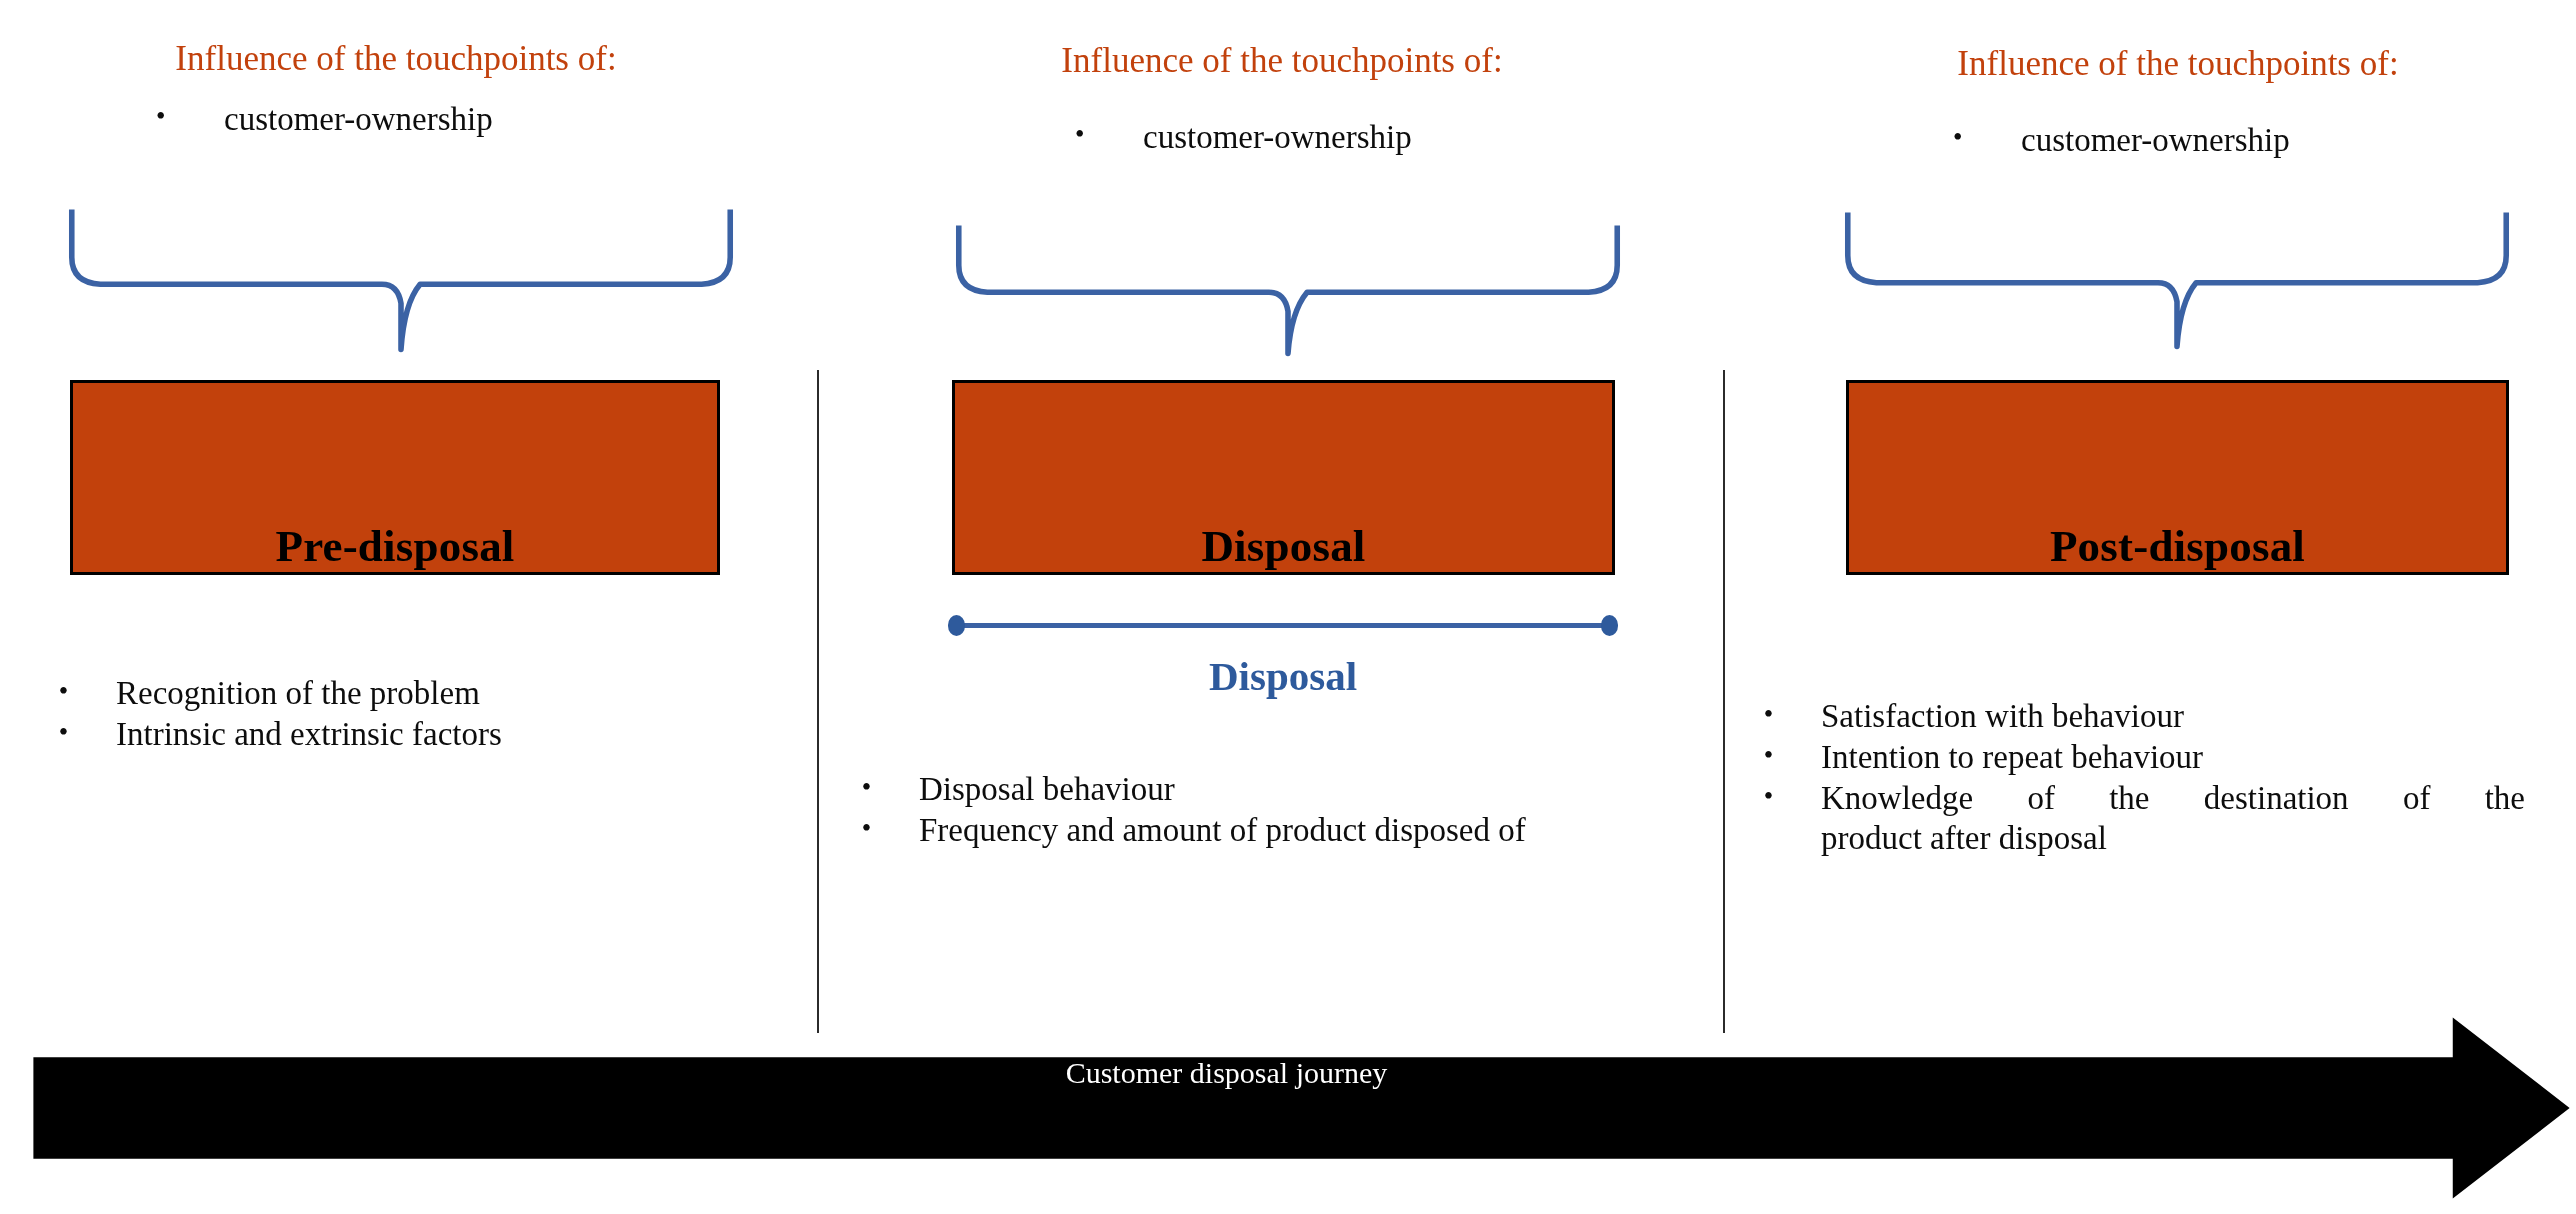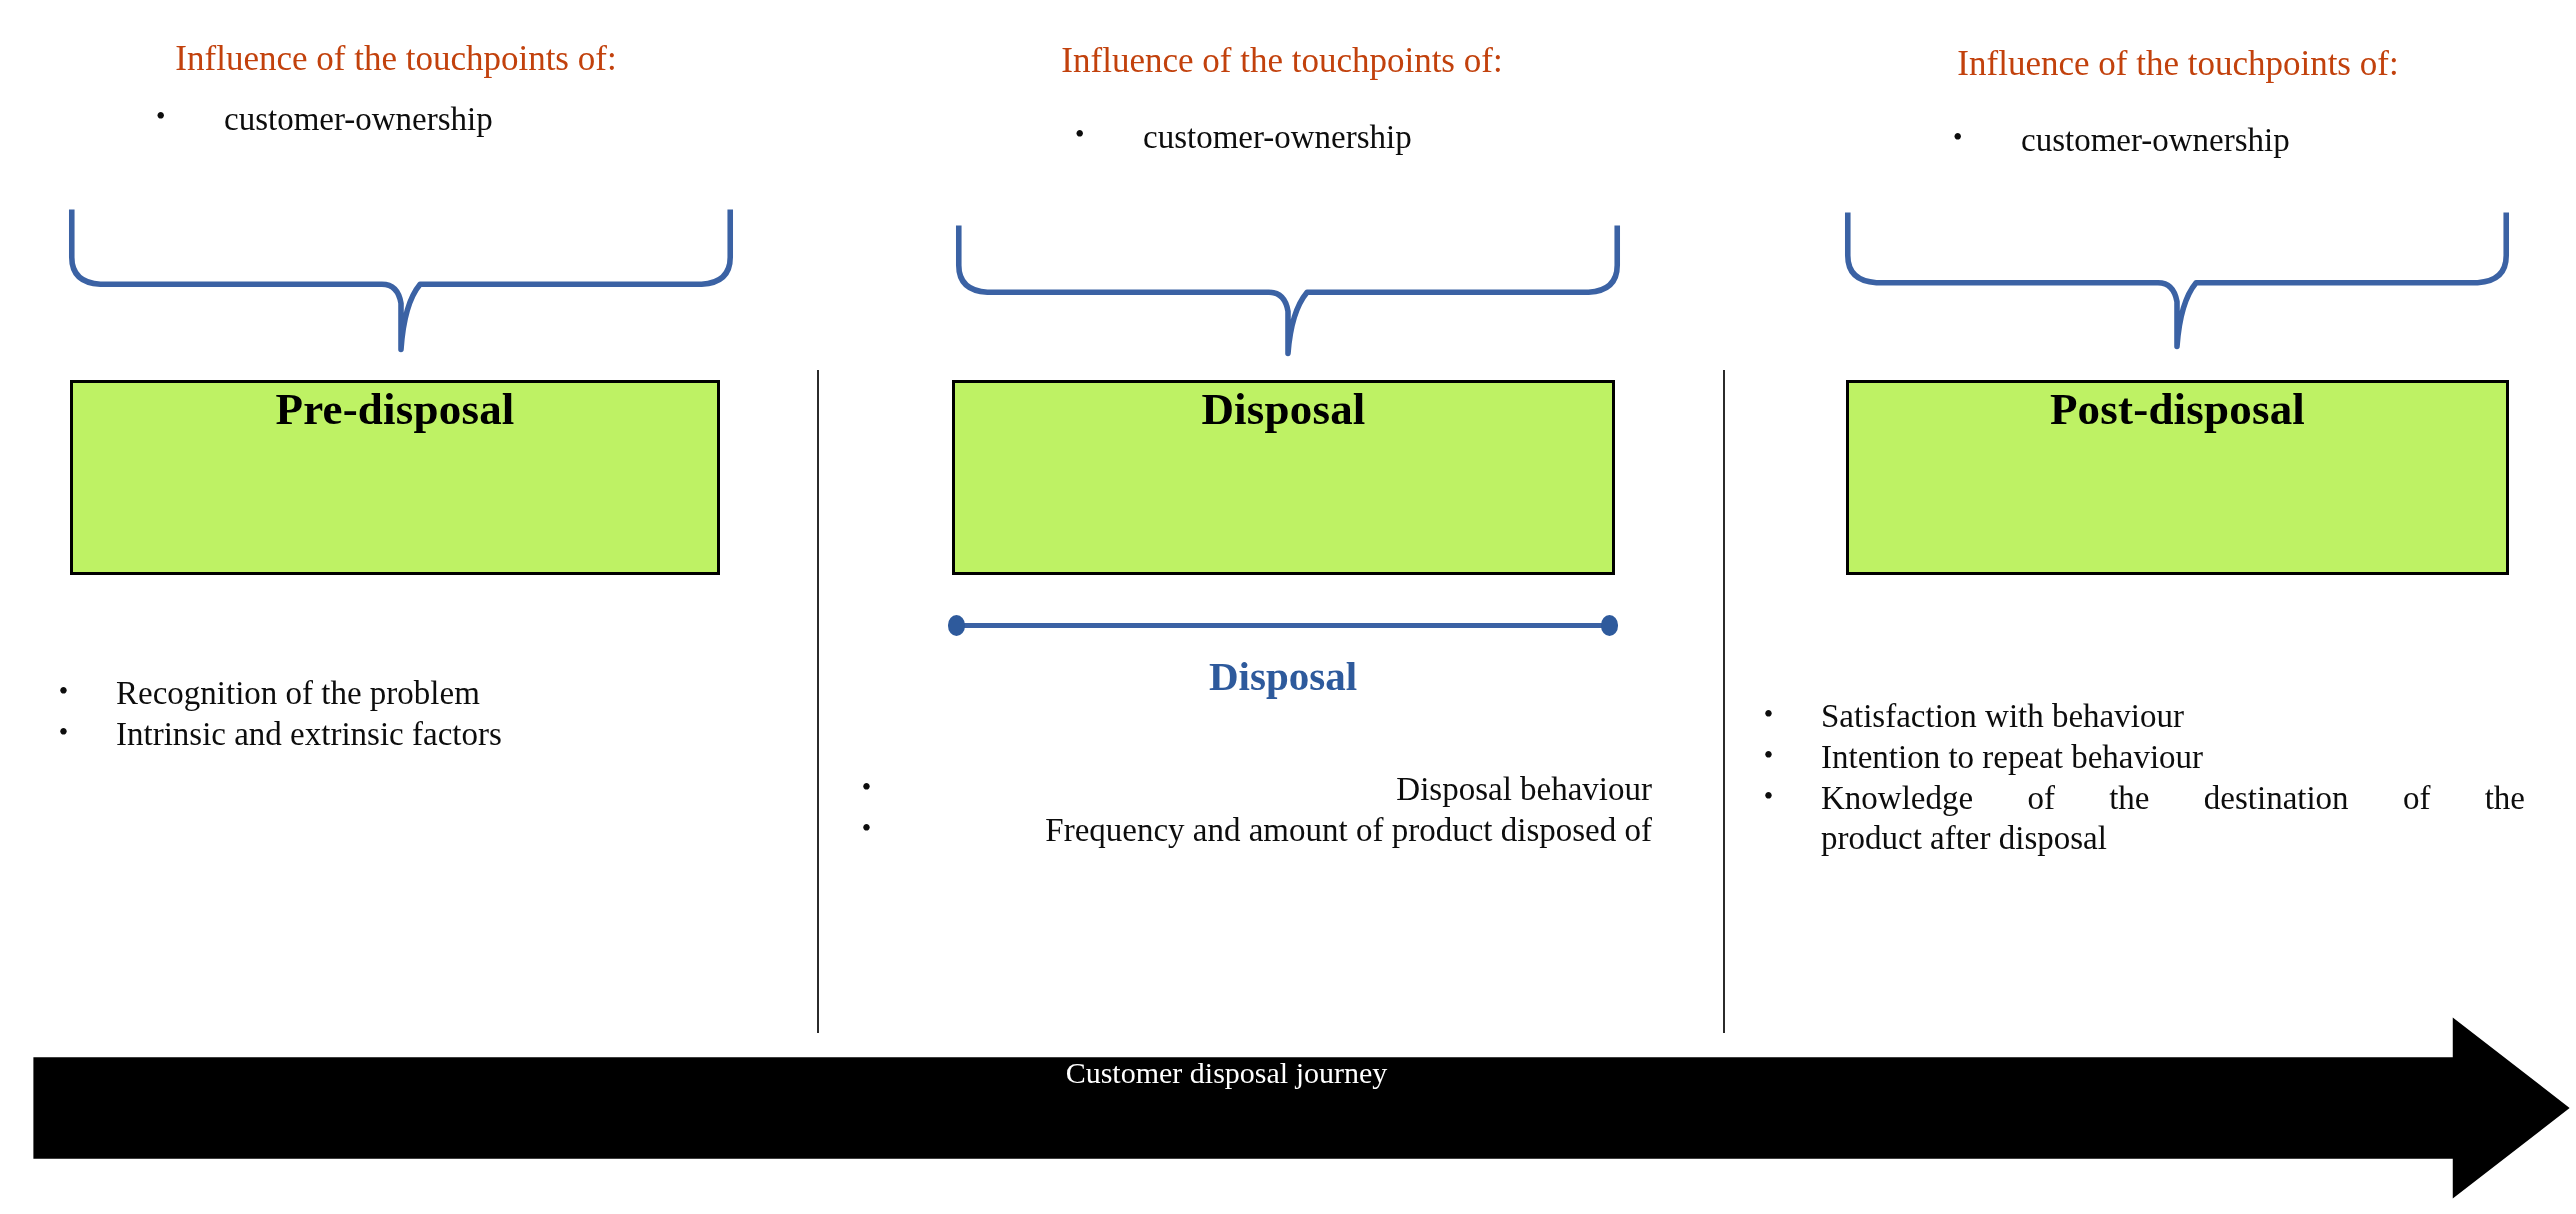--- a/index.html
+++ b/index.html
@@ -58,24 +58,24 @@
   
   .brace {
     position: absolute;
     overflow: visible;
   }
 
   
   .stage-box {
     position: absolute;
     border: 3.2px solid #000000;
-    background: #bef264;
+    background: #c2410c;
     box-sizing: border-box;
     display: flex;
-    align-items: flex-start;
+    align-items: flex-end;
     justify-content: center;
   }
   .stage-box .stage-label {
     font-size: 45px;
     font-weight: bold;
     letter-spacing: 0.2px;
     color: #000000;
   }
 
   
@@ -222,21 +222,21 @@
   <div class="blue-connector" style="left:954px; top:615px; width:658px; height:20.7px;">
     <div class="bc-line"></div>
     <div class="bc-dot left"></div>
     <div class="bc-dot right"></div>
   </div>
 
   <div class="blue-caption" style="left:954px; top:652px; width:658px;">
     <span>Disposal</span>
   </div>
 
-  <ul class="detail-list" style="left:857px; top:770px; width:795px;text-align:right;">
+  <ul class="detail-list" style="left:857px; top:770px; width:795px;">
     <li>
       <span>Disposal behaviour</span>
     </li>
     <li>
       <span>Frequency and amount of product disposed of</span>
     </li>
   </ul>
 
   <div class="col-header" style="left:1849px; top:43px; width:658px;">
     <div class="touch-title">Influence of the touchpoints of:</div>

